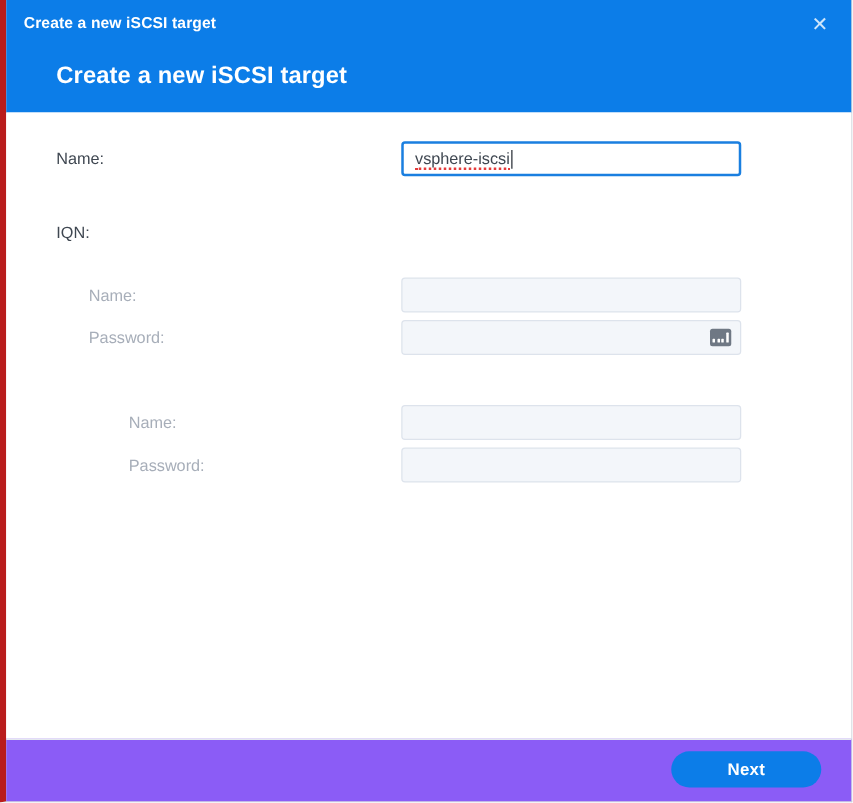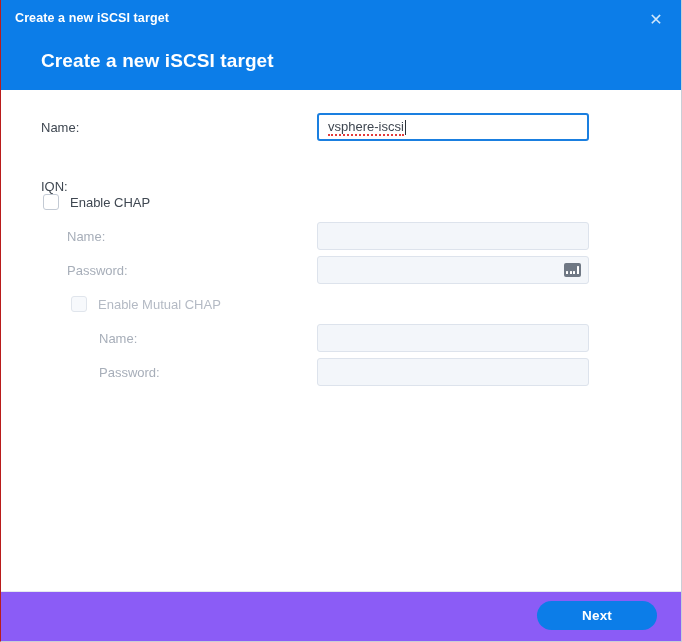--- a/index.html
+++ b/index.html
@@ -13,21 +13,21 @@
     font-family: "Liberation Sans", sans-serif;
     -webkit-font-smoothing: antialiased;
     overflow: hidden;
   }
 
   .dialog {
     position: relative;
     width: 682px;
     height: 642px;
     box-sizing: border-box;
-    border-left: 1px solid #b91c1c;
+    border-left: 5px solid #b91c1c;
     border-right: 1px solid #c9ced6;
     border-bottom: 1px solid #c9ced6;
     background: #ffffff;
     display: flex;
     flex-direction: column;
   }
 
   
   .header {
     position: relative;
@@ -245,24 +245,20 @@
       <div class="field focused">
         <span class="typed">vsphere-iscsi</span>
           <span class="caret"></span>
       </div>
     </div>
 
     <div class="row" style="top: 59px;">
       <div class="label" style="left: 40px; margin-top: 23px;">IQN:</div>
     </div>
 
-    <div class="checkbox-row" style="left: 42px; top: 98px;">
-      <div class="checkbox"></div>
-      <div class="checkbox-label">Enable CHAP</div>
-    </div>
 
     <div class="row" style="top: 132px;">
       <div class="label muted" style="left: 66px;">Name:</div>
       <div class="field disabled">
         <span></span>
       </div>
     </div>
 
     <div class="row" style="top: 166px;">
       <div class="label muted" style="left: 66px;">Password:</div>
@@ -270,24 +266,20 @@
         <span></span>
         <span class="pw-icon">
           <i></i>
             <i></i>
             <i></i>
             <i></i>
         </span>
       </div>
     </div>
 
-    <div class="checkbox-row" style="left: 70px; top: 200px;">
-      <div class="checkbox disabled"></div>
-      <div class="checkbox-label muted">Enable Mutual CHAP</div>
-    </div>
 
     <div class="row" style="top: 234px;">
       <div class="label muted" style="left: 98px;">Name:</div>
       <div class="field disabled">
         <span></span>
       </div>
     </div>
 
     <div class="row" style="top: 268px;">
       <div class="label muted" style="left: 98px;">Password:</div>

